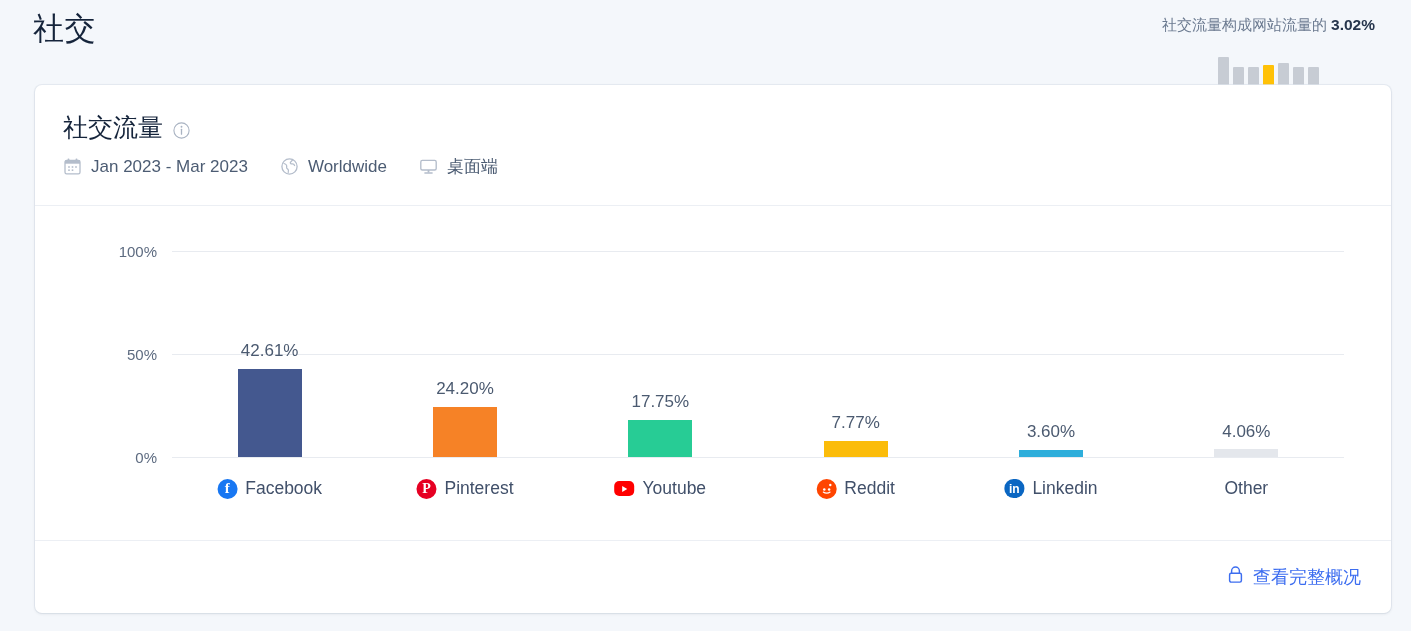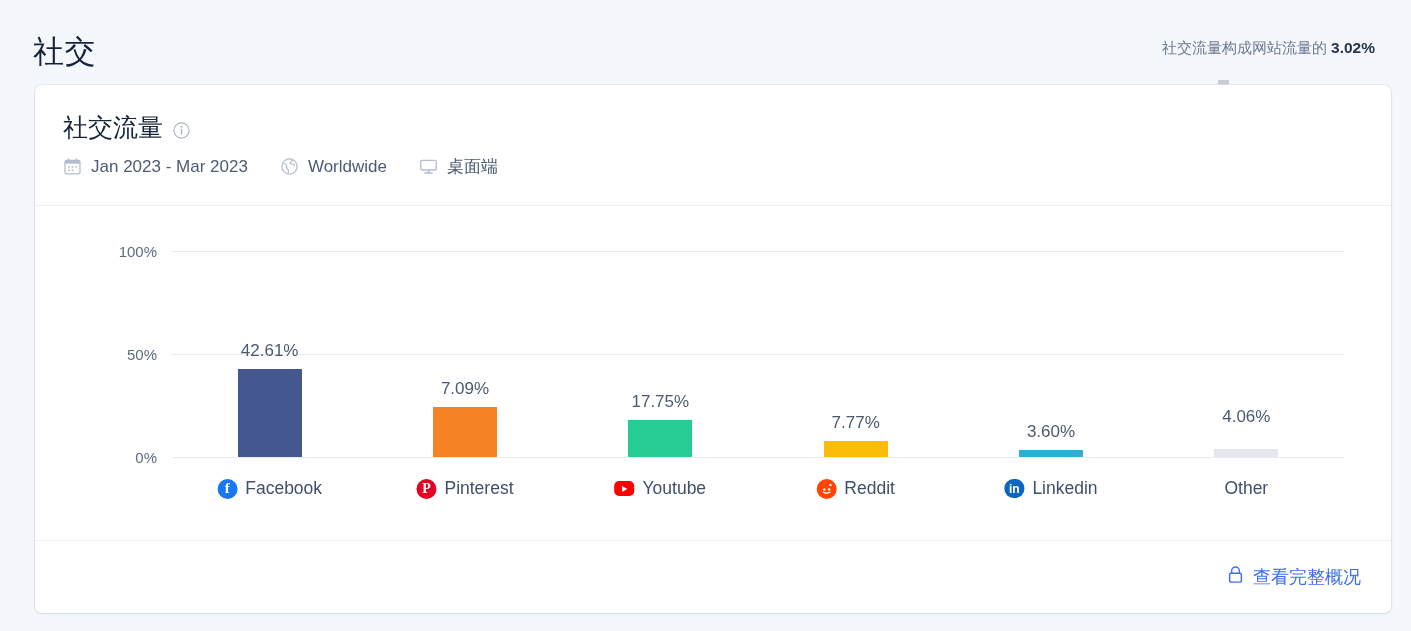--- a/index.html
+++ b/index.html
@@ -11,21 +11,20 @@
     overflow: hidden;
   }
 
   
   .page-header {
     position: absolute;
     left: 0; top: 0;
     width: 1411px; height: 67px;
     display: flex;
     align-items: center;
-    margin-top: 23px;
   }
   .page-title {
     position: absolute;
     left: 33px; top: 8px;
     font-size: 31px;
     font-weight: 400;
     color: #15243b;
     letter-spacing: .5px;
   }
   .header-right {
@@ -291,21 +290,21 @@
         <div class="col" style="left: 0px; width: 195.333px;">
           <div class="bar" style="height: 87.7766px; bottom: 86px; background: rgb(68, 88, 143);"></div>
           <div class="bar-value" style="bottom: 181.777px;">42.61%</div>
           <div class="tick" style="bottom: 44px;">
             <span class="fb-ic tick-icon" style="width:20px;height:20px;">f</span>
             <span>Facebook</span>
           </div>
         </div>
         <div class="col" style="left: 195.333px; width: 195.333px;">
           <div class="bar" style="height: 49.852px; bottom: 86px; background: rgb(246, 130, 38);"></div>
-          <div class="bar-value" style="bottom: 143.852px;">7.09%</div>
+          <div class="bar-value" style="bottom: 143.852px;">24.20%</div>
           <div class="tick" style="bottom: 44px;">
             <span class="pin-ic tick-icon" style="width:20px;height:20px;">P</span>
             <span>Pinterest</span>
           </div>
         </div>
         <div class="col" style="left: 390.667px; width: 195.333px;">
           <div class="bar" style="height: 36.565px; bottom: 86px; background: rgb(39, 204, 149);"></div>
           <div class="bar-value" style="bottom: 130.565px;">17.75%</div>
           <div class="tick" style="bottom: 44px;">
             <span class="tick-icon" style="align-items:center;">
@@ -336,21 +335,21 @@
         <div class="col" style="left: 781.333px; width: 195.333px;">
           <div class="bar" style="height: 7.416px; bottom: 86px; background: rgb(46, 174, 219);"></div>
           <div class="bar-value" style="bottom: 101.416px;">3.60%</div>
           <div class="tick" style="bottom: 44px;">
             <span class="li-ic tick-icon" style="width:19px;height:19px;">in</span>
             <span>Linkedin</span>
           </div>
         </div>
         <div class="col" style="left: 976.667px; width: 195.333px;">
           <div class="bar" style="height: 8.3636px; bottom: 86px; background: rgb(228, 231, 236);"></div>
-          <div class="bar-value" style="bottom: 116px;">4.06%</div>
+          <div class="bar-value" style="bottom: 101px;">4.06%</div>
           <div class="tick" style="bottom: 44px;">
             <span>Other</span>
           </div>
         </div>
       </div>
   </div>
 
   <div class="divider" style="position:absolute;bottom:72px;"></div>
 
   <div class="card-foot">

